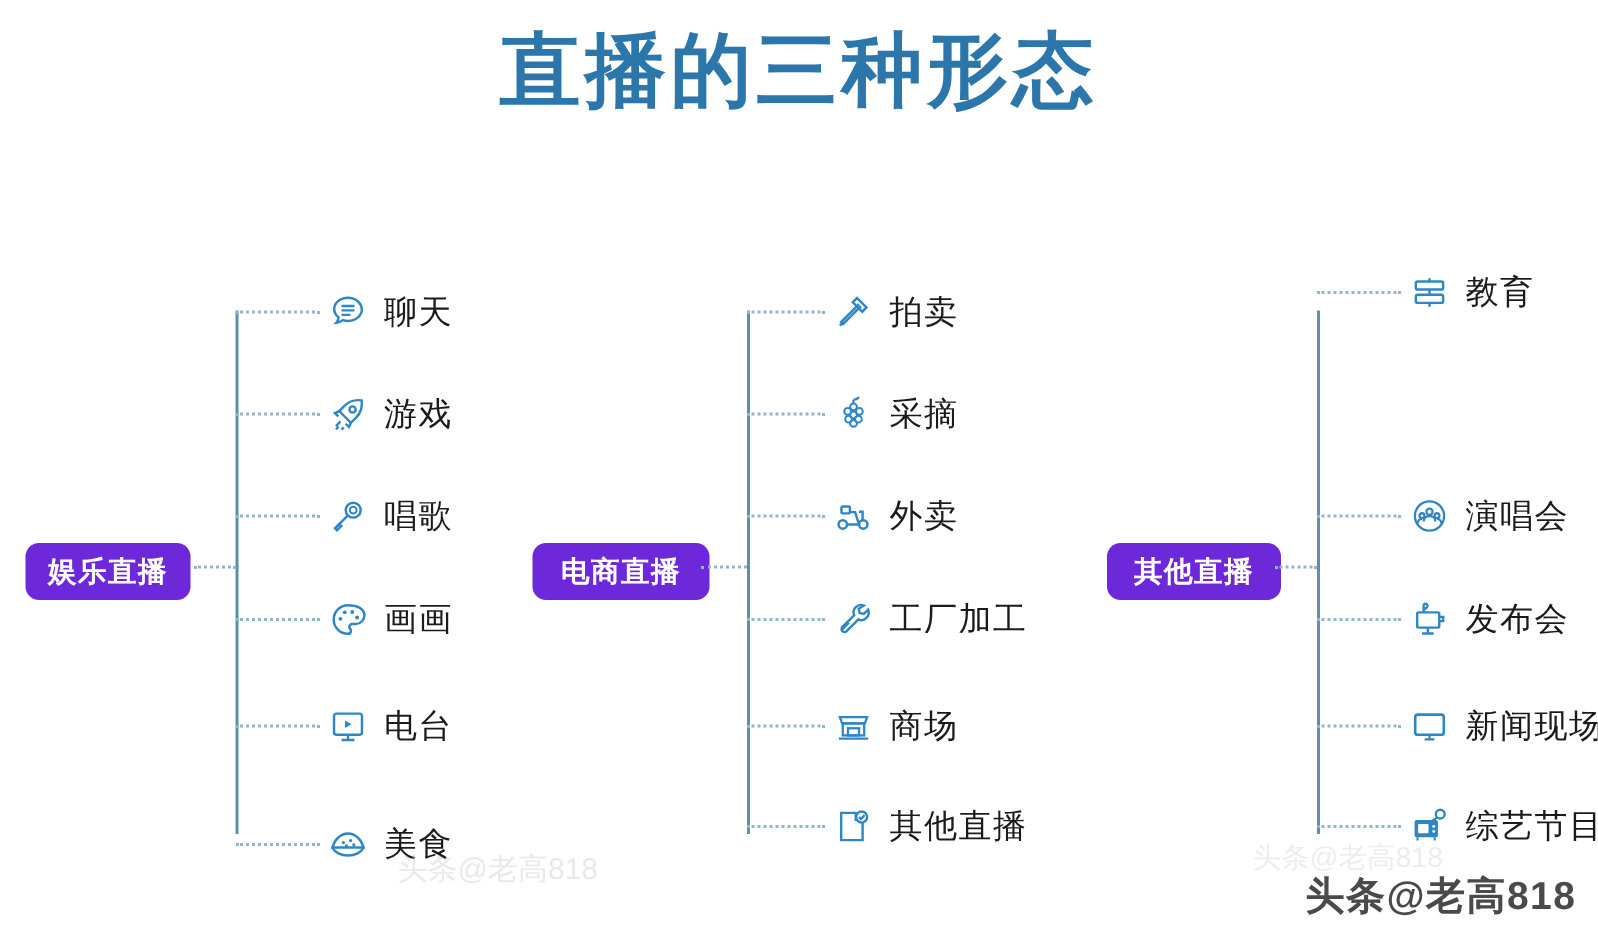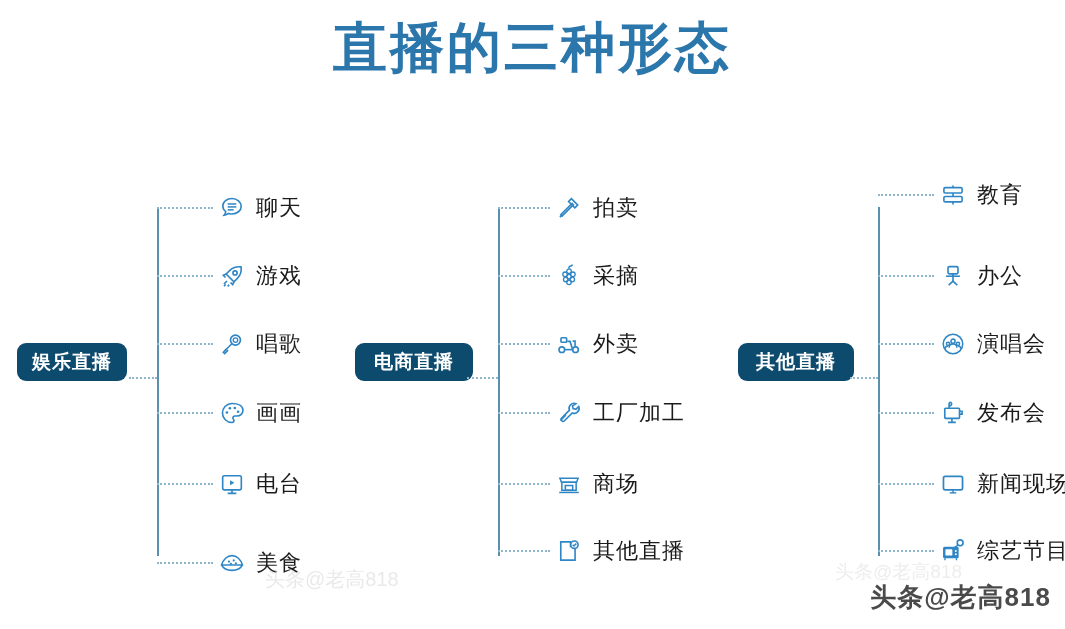--- a/index.html
+++ b/index.html
@@ -54,24 +54,24 @@
     height: 349px;
     background: #5a8fae;
   }
   .col-1 .spine { left: 157px; }
   .col-2 .spine { left: 143px; }
   .col-3 .spine { left: 153px; }
 
   
   .pill {
     position: absolute;
-    top: 163px;
+    top: 182px;
     height: 38px;
     border-radius: 9px;
-    background: #0c4a6e;
+    background: #6d28d9;
     color: #ffffff;
     font-size: 19px;
     font-weight: bold;
     letter-spacing: 1px;
     display: flex;
     align-items: center;
     justify-content: center;
     box-sizing: border-box;
     padding: 0 14px;
     white-space: nowrap;
@@ -353,32 +353,20 @@
       <span class="leaf-icon">
         <svg width="26" height="26" viewBox="0 0 24 24" fill="none" stroke="currentColor" stroke-width="1.5">
           <rect x="3.6" y="5.2" width="16.8" height="5" rx="1.2"></rect>
           <rect x="3.6" y="13.4" width="16.8" height="5" rx="1.2"></rect>
           <path d="M12 3.2v2M12 10.2v3.2M12 18.4v2.4"></path>
         </svg>
       </span>
       <span class="leaf-label">教育</span>
     </div>
 
-    <div class="leaf" style="top:81px">
-      <span class="leaf-dash"></span>
-      <span class="leaf-icon">
-        <svg width="26" height="26" viewBox="0 0 24 24" fill="none" stroke="currentColor" stroke-width="1.5">
-          <rect x="7.4" y="3.4" width="9.2" height="6.6" rx="1.2"></rect>
-          <path d="M5.6 12.2h12.8"></path>
-          <path d="M12 10v2.2M12 12.2v4.6"></path>
-          <path d="M8 20.4l4-3.6 4 3.6"></path>
-        </svg>
-      </span>
-      <span class="leaf-label">办公</span>
-    </div>
 
     <div class="leaf" style="top:149px">
       <span class="leaf-dash"></span>
       <span class="leaf-icon">
         <svg width="26" height="26" viewBox="0 0 24 24" fill="none" stroke="currentColor" stroke-width="1.4">
           <circle cx="12" cy="12" r="9"></circle>
           <circle cx="12" cy="9.4" r="1.9"></circle>
           <path d="M8.4 15.4c0-2 1.6-3.4 3.6-3.4s3.6 1.4 3.6 3.4"></path>
           <circle cx="7.4" cy="11.8" r="1.5"></circle>
           <circle cx="16.6" cy="11.8" r="1.5"></circle>

